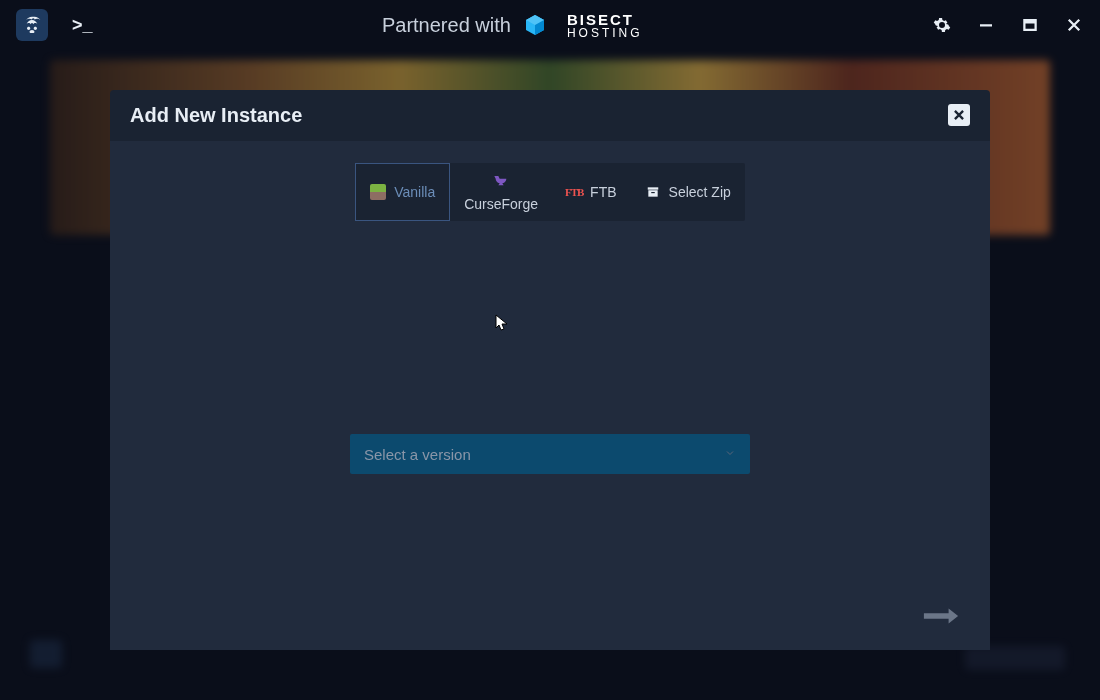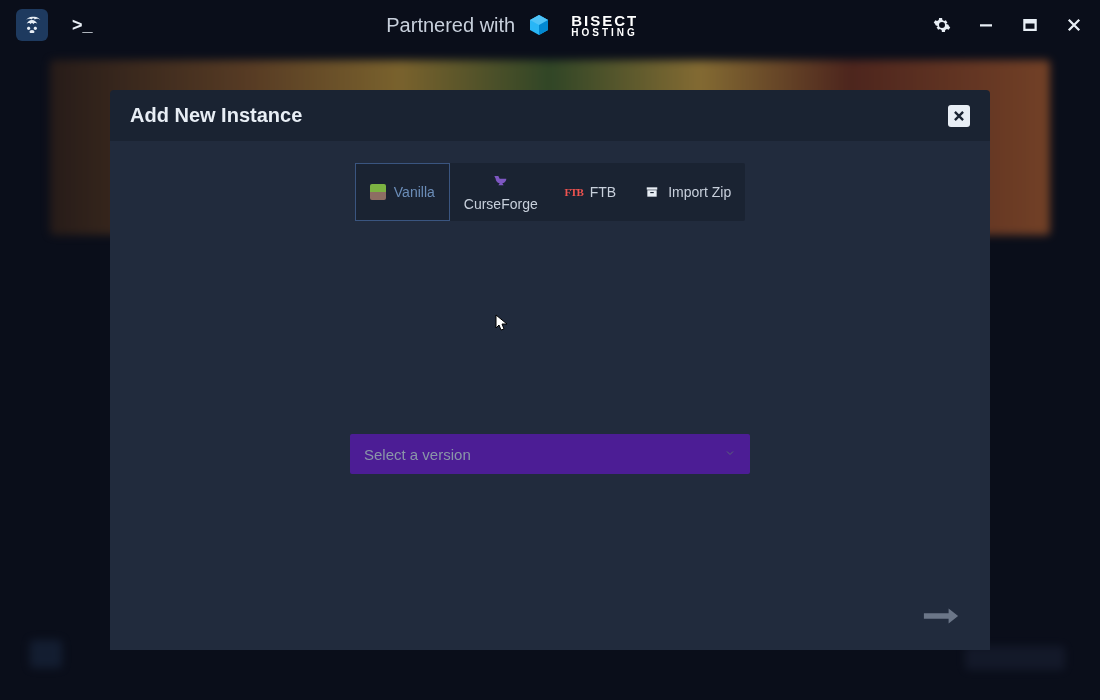--- a/index.html
+++ b/index.html
@@ -8,50 +8,50 @@
     .titlebar { height: 50px; display: flex; align-items: center; padding: 0 16px; background: #0a0e1a; }
     .logo-badge { width: 32px; height: 32px; background: #1e3a5f; border-radius: 6px; display: flex; align-items: center; justify-content: center; }
     .logo-badge svg { width: 20px; height: 20px; fill: #e8eef5; }
     .console-icon { margin-left: 24px; color: #e8eef5; font-weight: bold; font-size: 18px; cursor: pointer; }
     .titlebar-center { flex: 1; display: flex; align-items: center; justify-content: center; gap: 12px; }
     .partnered-text { color: #c8d0dc; font-size: 20px; font-weight: 500; }
     .bisect-logo { display: flex; align-items: center; gap: 20px; }
     .bisect-cube { width: 24px; height: 24px; }
     .bisect-text { display: flex; flex-direction: column; line-height: 1; }
     .bisect-main { color: #fff; font-weight: 800; font-size: 15px; letter-spacing: 2px; }
-    .bisect-sub { color: #fff; font-weight: 700; font-size: 10px; letter-spacing: 3px; }
+    .bisect-sub { color: #fff; font-weight: 400; font-size: 12px; letter-spacing: 3px; }
     .titlebar-right { display: flex; align-items: center; gap: 24px; }
     .titlebar-btn { width: 20px; height: 20px; display: flex; align-items: center; justify-content: center; cursor: pointer; color: #e8eef5; }
     
     .backdrop { position: absolute; top: 50px; left: 0; right: 0; bottom: 0; filter: blur(4px); opacity: 0.6; }
     .banner { height: 175px; margin: 10px 50px; background: linear-gradient(90deg, #3a2518 0%, #8b5a2b 20%, #c49a3a 35%, #4a6b2f 50%, #d4a843 65%, #7a3520 80%, #b8632f 100%); border-radius: 4px; }
     .bottom-left-badge { position: absolute; bottom: 32px; left: 30px; width: 32px; height: 28px; background: #1a2840; border-radius: 4px; }
     .bottom-right-badge { position: absolute; bottom: 30px; right: 35px; width: 100px; height: 24px; background: rgba(50,60,90,0.4); border-radius: 4px; }
     
     .modal { position: absolute; top: 90px; left: 110px; width: 880px; height: 560px; background: #1a2332; border-radius: 4px; display: flex; flex-direction: column; }
-    .modal-header { display: flex; align-items: center; justify-content: space-between; padding: 14px 20px; }
+    .modal-header { display: flex; align-items: flex-start; justify-content: space-between; padding: 14px 20px; }
     .modal-title { color: #e8eef5; font-size: 20px; font-weight: 700; }
     .modal-close { width: 22px; height: 22px; background: #e8eef5; border-radius: 3px; display: flex; align-items: center; justify-content: center; cursor: pointer; }
     .modal-close svg { width: 14px; height: 14px; fill: #1a2332; }
     
     .modal-body { flex: 1; display: flex; flex-direction: column; align-items: center; background: #212b3d; margin: 0; position: relative; }
     
     .tabs-row { display: flex; margin-top: 22px; background: #1a2332; border-radius: 2px; }
     .tab { display: flex; align-items: center; gap: 8px; padding: 9px 14px; cursor: pointer; font-size: 14px; font-weight: 500; }
     .tab.active { border: 1px solid #3a5580; color: #6b8db8; }
     .tab-icon { width: 16px; height: 16px; display: inline-flex; align-items: center; justify-content: center; }
     .tab-vanilla .tab-icon { background: linear-gradient(180deg, #7cb342 50%, #8d6e63 50%); border-radius: 2px; }
     .tab-curseforge { color: #c8d0dc; flex-direction: column; }
     .tab-curseforge .tab-icon svg { fill: #7e57c2; }
     .tab-ftb { color: #c8d0dc; }
     .tab-ftb .tab-icon { color: #ef5350; font-size: 11px; font-weight: bold; font-family: serif; letter-spacing: -1px; }
     .tab-import { color: #c8d0dc; }
     .tab-import .tab-icon svg { fill: #e8eef5; }
     
-    .version-select { width: 400px; height: 40px; background: #4c1d95; margin-top: 213px; display: flex; align-items: center; justify-content: space-between; padding: 0 14px; cursor: pointer; border-radius: 2px; }
+    .version-select { width: 400px; height: 40px; background: #0c4a6e; margin-top: 213px; display: flex; align-items: center; justify-content: space-between; padding: 0 14px; cursor: pointer; border-radius: 2px; }
     .version-placeholder { color: #8a96a8; font-size: 15px; }
     .version-chevron { color: #5a6578; }
     
     .next-arrow { position: absolute; bottom: 20px; right: 30px; cursor: pointer; }
     .next-arrow svg { width: 38px; height: 20px; fill: #6b7688; }
     
     .cursor-pointer { position: absolute; top: 314px; left: 495px; pointer-events: none; }
     .cursor-pointer svg { width: 14px; height: 18px; }
   </style>
 </head>
@@ -137,21 +137,21 @@
         <span>FTB</span>
       </div>
       <div class="tab tab-import">
         <span class="tab-icon">
             <svg viewBox="0 0 24 24" width="14" height="14">
               <rect x="3" y="4" width="18" height="4"></rect>
               <rect x="4" y="9" width="16" height="11"></rect>
               <rect x="9" y="12" width="6" height="2" fill="#1a2332"></rect>
             </svg>
           </span>
-        <span>Import Zip</span>
+        <span>Select Zip</span>
       </div>
     </div>
 
     <div class="version-select">
       <span class="version-placeholder">Select a version</span>
       <span class="version-chevron"><svg width="12" height="12" viewBox="0 0 24 24" fill="none" stroke="currentColor" stroke-width="2">
             <path d="M6 9l6 6 6-6"></path>
           </svg></span>
     </div>
 

